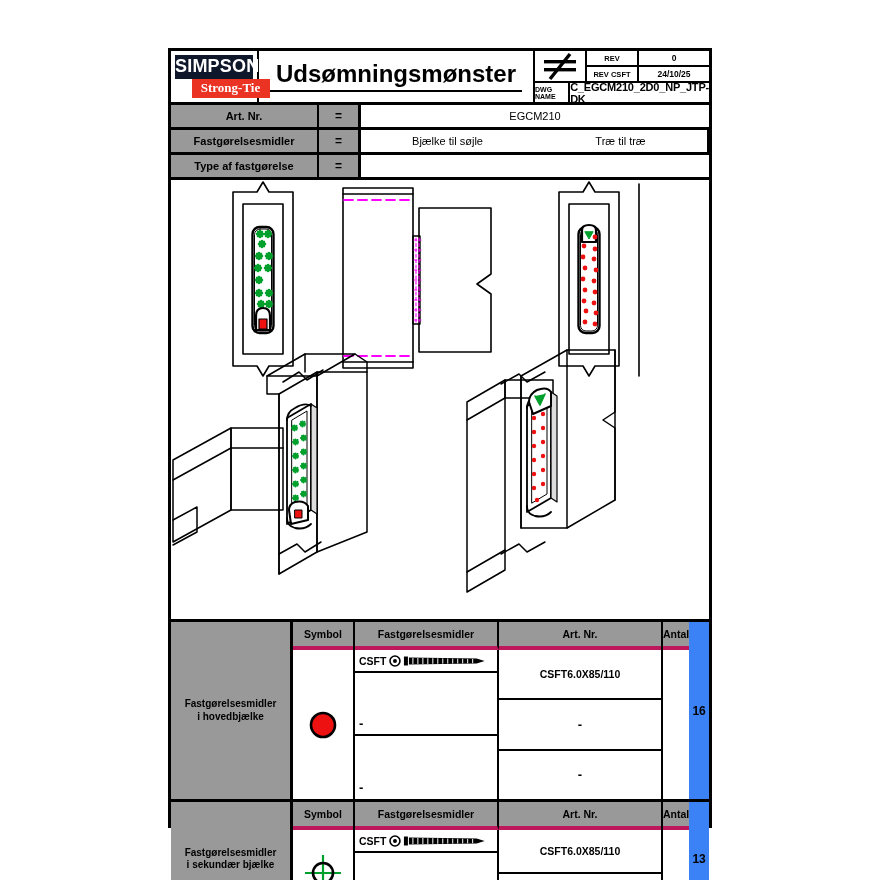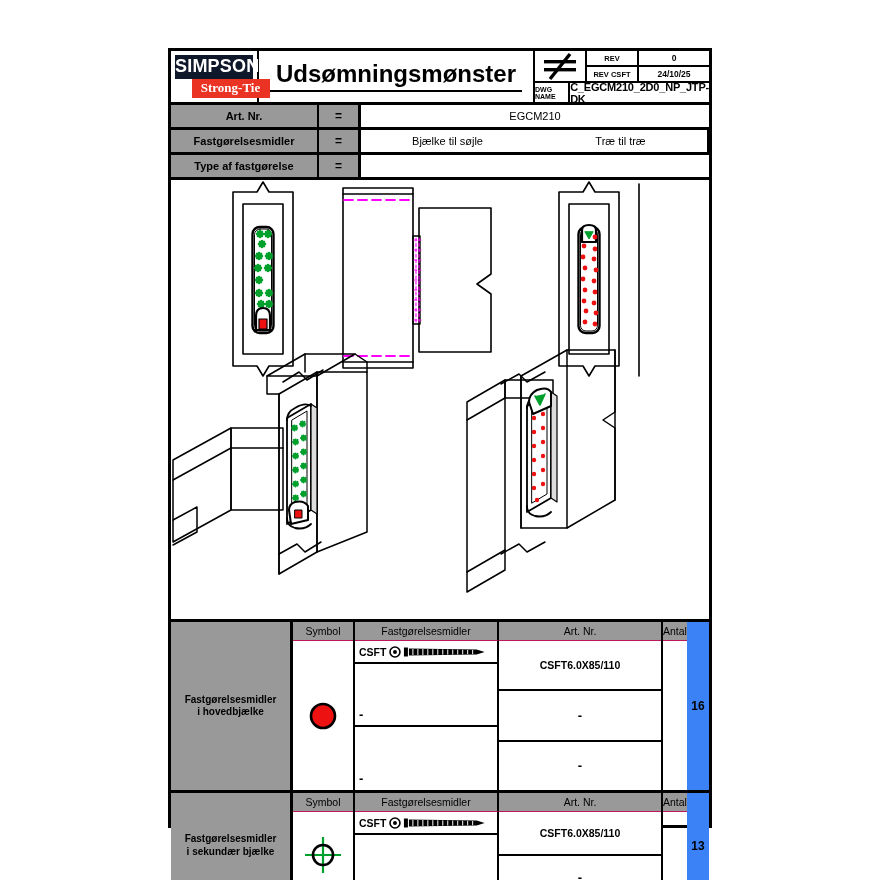--- a/index.html
+++ b/index.html
@@ -147,25 +147,25 @@
     display: flex; flex-direction: column;
   }
   .bom-mid { flex: 1; display: flex; flex-direction: column; }
   .bom-qty {
     width: 48px;
     border-left: 2px solid #000; box-sizing: border-box;
     display: flex; 
   }
   .hdr {
     background: #999;
-    border-bottom: 1px solid #be185d;
-    box-sizing: border-box;
-    height: 19px;
-    display: flex; align-items: center; justify-content: center;
-    font-size: 10.5px; font-weight: normal;
+    border-bottom: 4px solid #be185d;
+    box-sizing: border-box;
+    height: 28px;
+    display: flex; align-items: center; justify-content: center;
+    font-size: 10.5px; font-weight: bold;
   }
   .sym-body {
     flex: 1; display: flex; align-items: center; justify-content: center;
     background: #fff;
   }
   .qty-body {
     flex: 1; display: flex; align-items: center; justify-content: center;
     background: #3b82f6; font-size: 12px; font-weight: bold;
   }
   .mid-cols { display: flex; flex: 1; }

